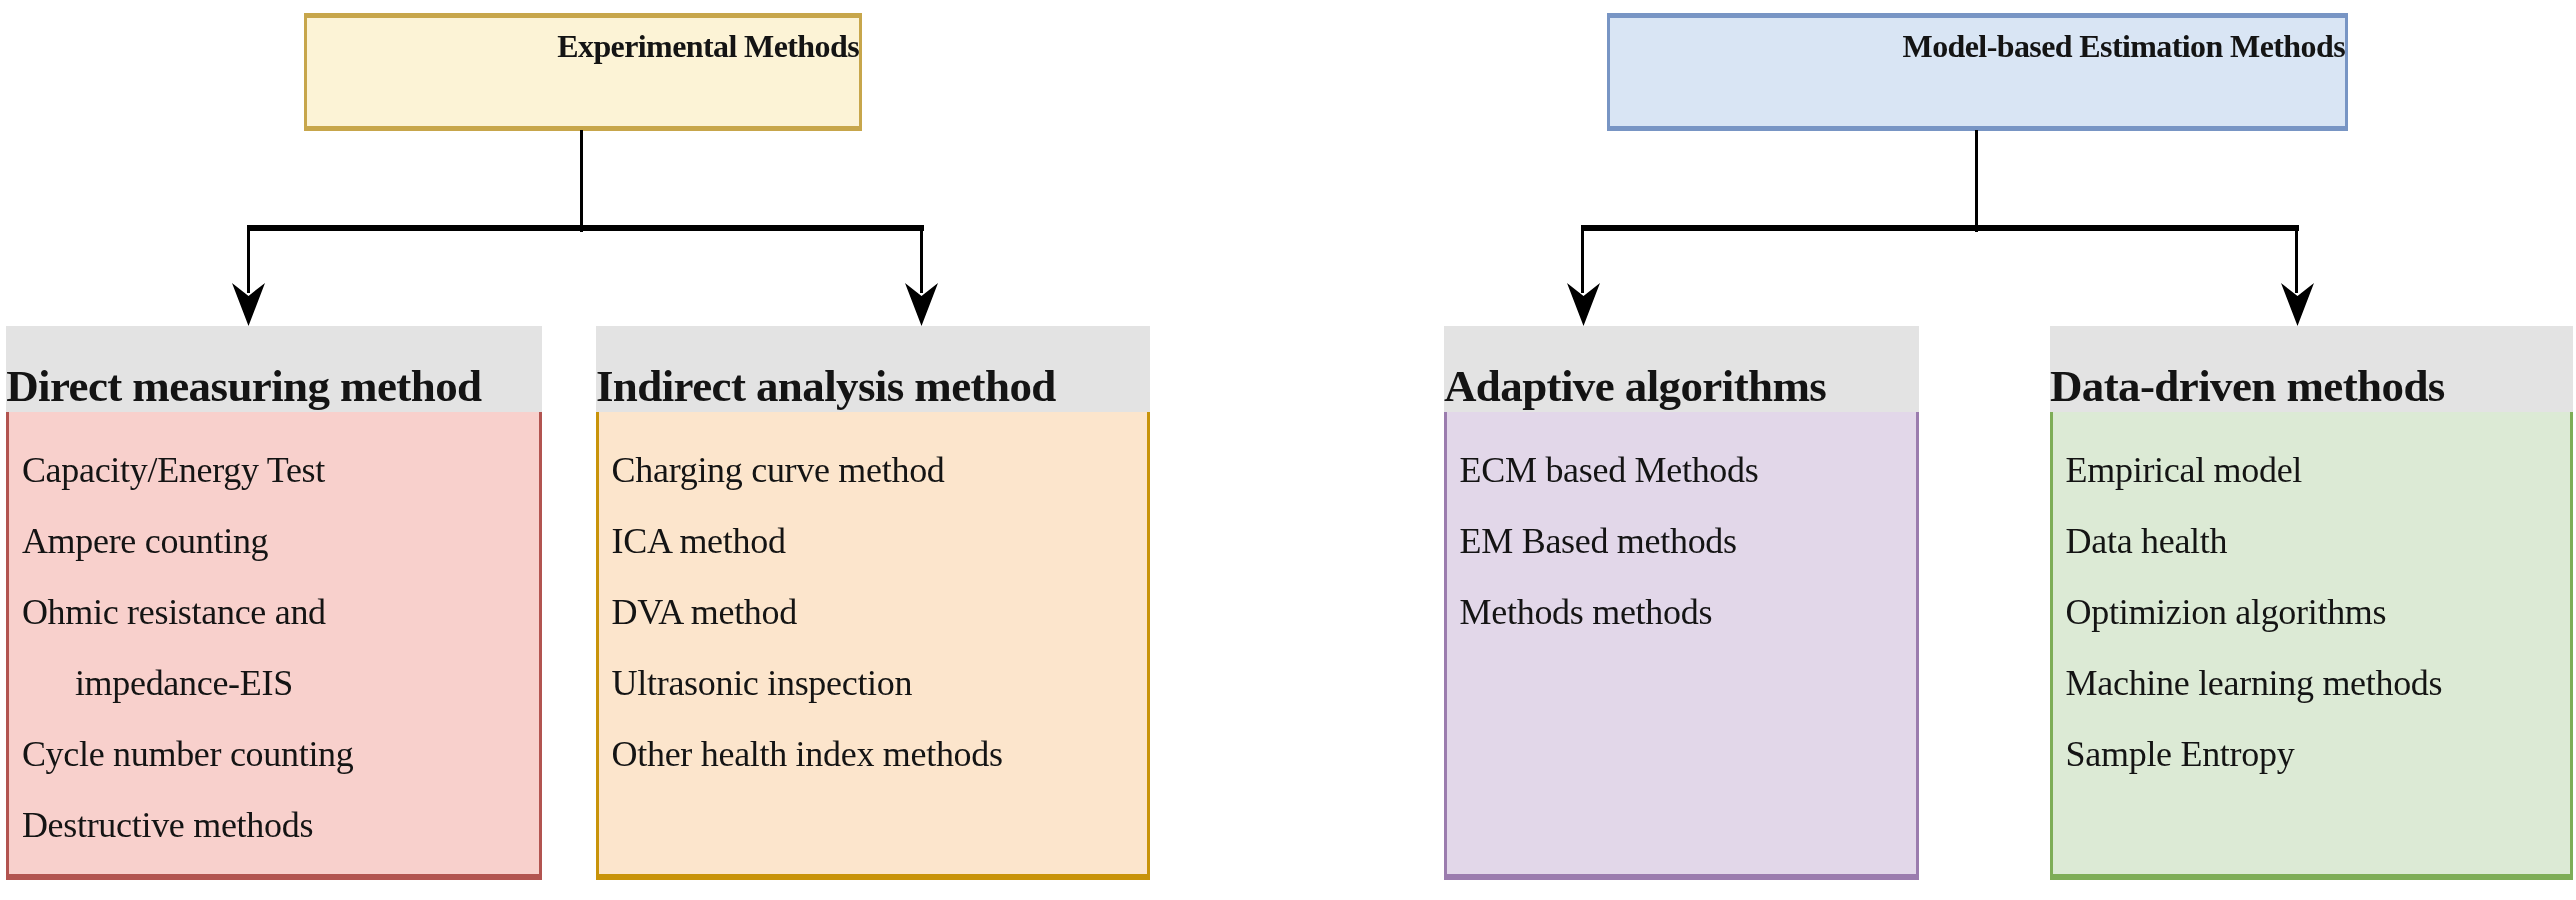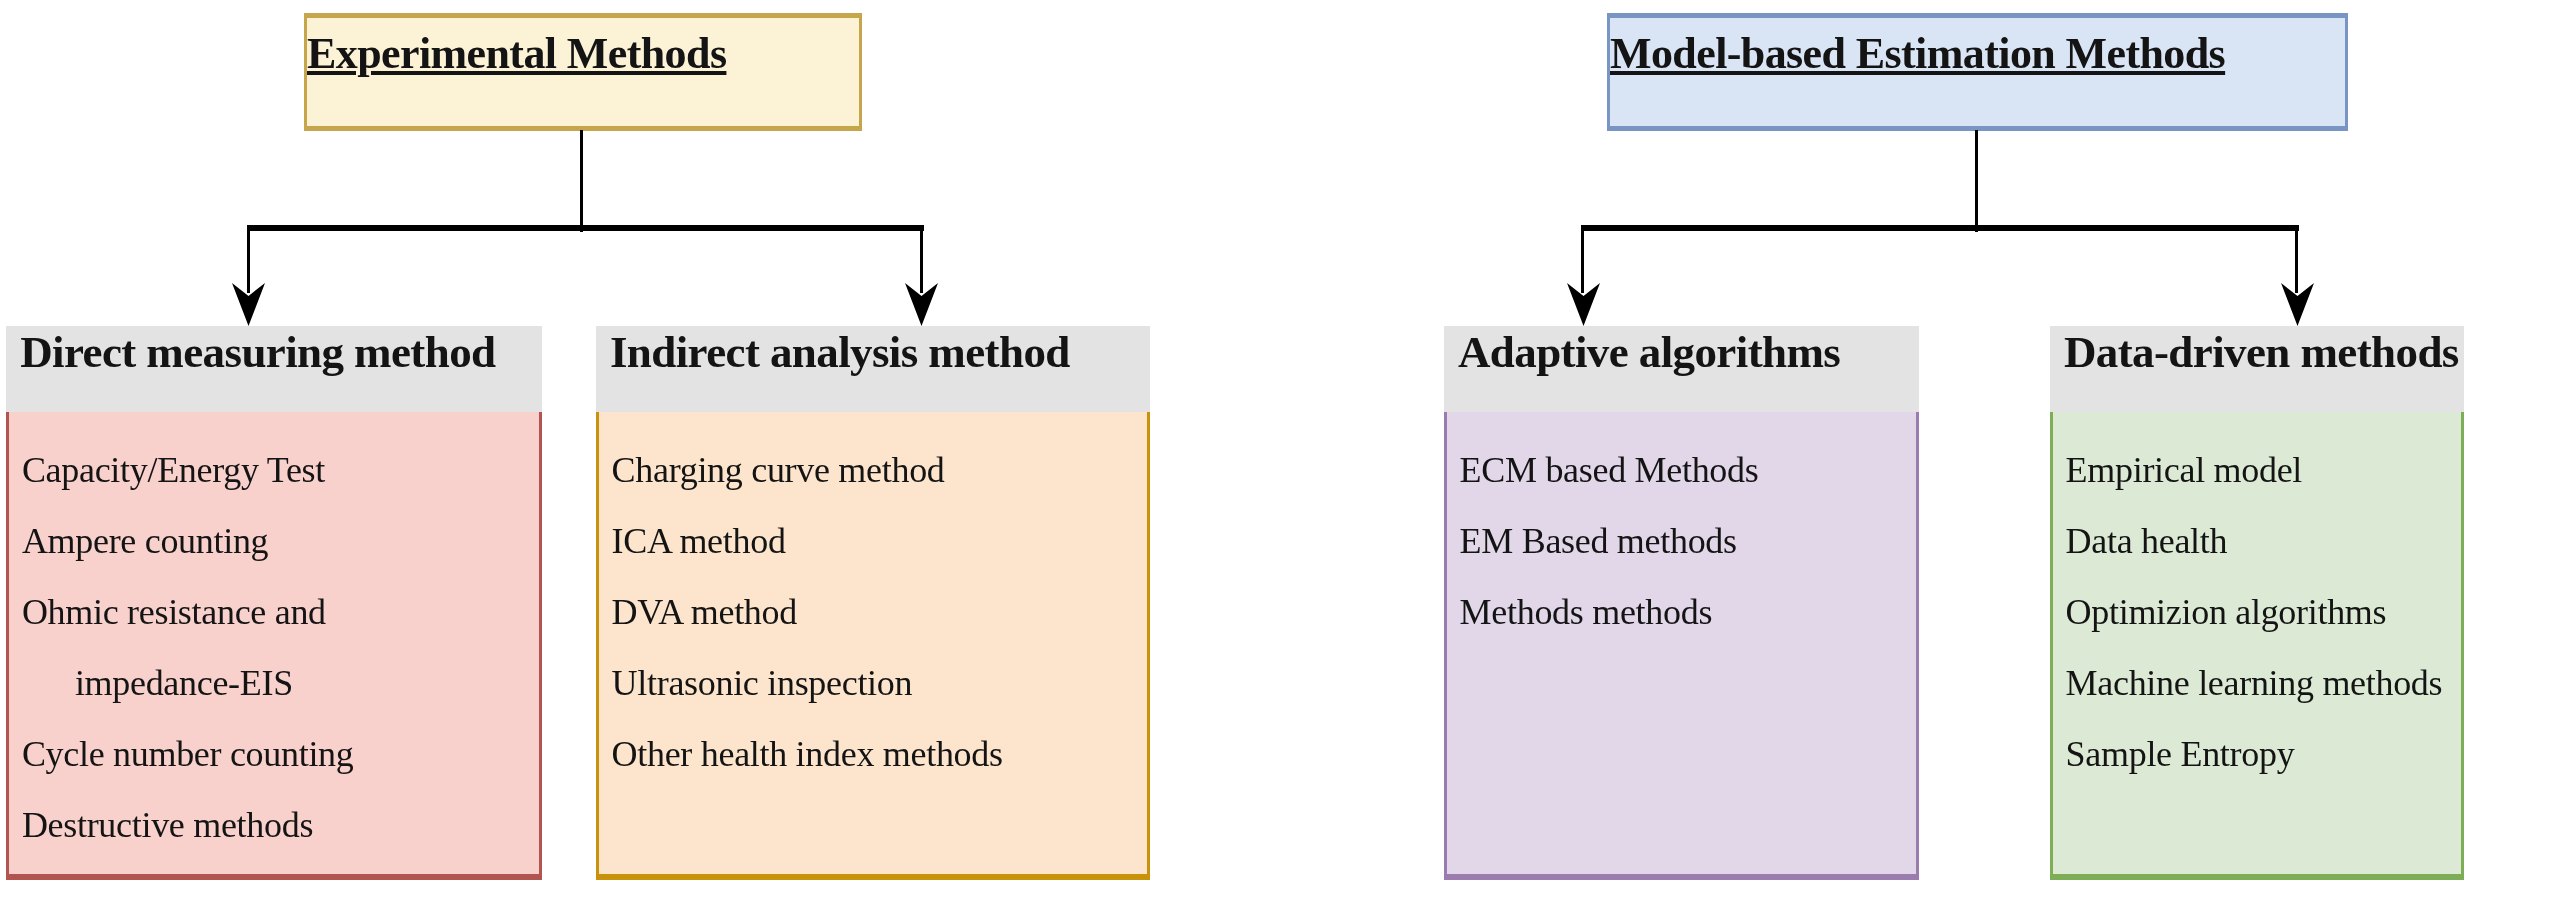--- a/index.html
+++ b/index.html
@@ -17,28 +17,27 @@
     overflow: hidden;
   }
 
   
   .root-box {
     position: absolute;
     top: 12.6px;
     height: 118px;
     box-sizing: border-box;
     display: flex;
-    justify-content: flex-start;
+    justify-content: flex-end;
     align-items: flex-start;
     padding-top: 10px;
-    font-size: 44px;
+    font-size: 32px;
     font-weight: bold;
     letter-spacing: -0.6px;
     white-space: nowrap;
-    text-decoration: underline;
   }
   .root-exp {
     left: 304px;
     width: 558px;
     background: var(--exp-fill, #fcf3d6);
     border: solid var(--exp-stroke, #c7a64b);
     border-width: 5px 3.1px;
   }
   .root-model {
     left: 1607px;
@@ -69,29 +68,28 @@
     box-sizing: border-box;
     border-style: solid;
     border-top-width: 0;
     border-left-width: 3.1px;
     border-right-width: 3.1px;
     border-bottom-width: 6.3px;
   }
   .cat-direct     { left: 6.3px;   width: 536px;  background: var(--direct-fill, #f8d0cc);     border-color: var(--direct-stroke, #b25450); }
   .cat-indirect   { left: 596px;  width: 554px; background: var(--indirect-fill, #fce5cc);   border-color: var(--indirect-stroke, #c8930a); }
   .cat-adaptive   { left: 1444px; width: 475px;  background: var(--adaptive-fill, #e2d7e9);   border-color: var(--adaptive-stroke, #9b7cae); }
-  .cat-datadriven { left: 2050px; width: 414px;  background: var(--datadriven-fill, #dcead5); border-color: var(--datadriven-stroke, #7ead57); }
+  .cat-datadriven { left: 2050px; width: 523px;  background: var(--datadriven-fill, #dcead5); border-color: var(--datadriven-stroke, #7ead57); }
 
   .cat-header {
     margin: 0 -3.1px;            
     height: 86px;
     background: var(--header-bg, #e3e3e3);
     display: flex;
-    align-items: flex-start;
-    padding-left: 14px;
+    align-items: flex-end;
     font-size: 45px;
     font-weight: bold;
     letter-spacing: -0.6px;
     white-space: nowrap;
   }
   .cat-body {
     padding: 23px 7.6px 0 12.6px;
   }
   .item {
     font-size: 36px;

